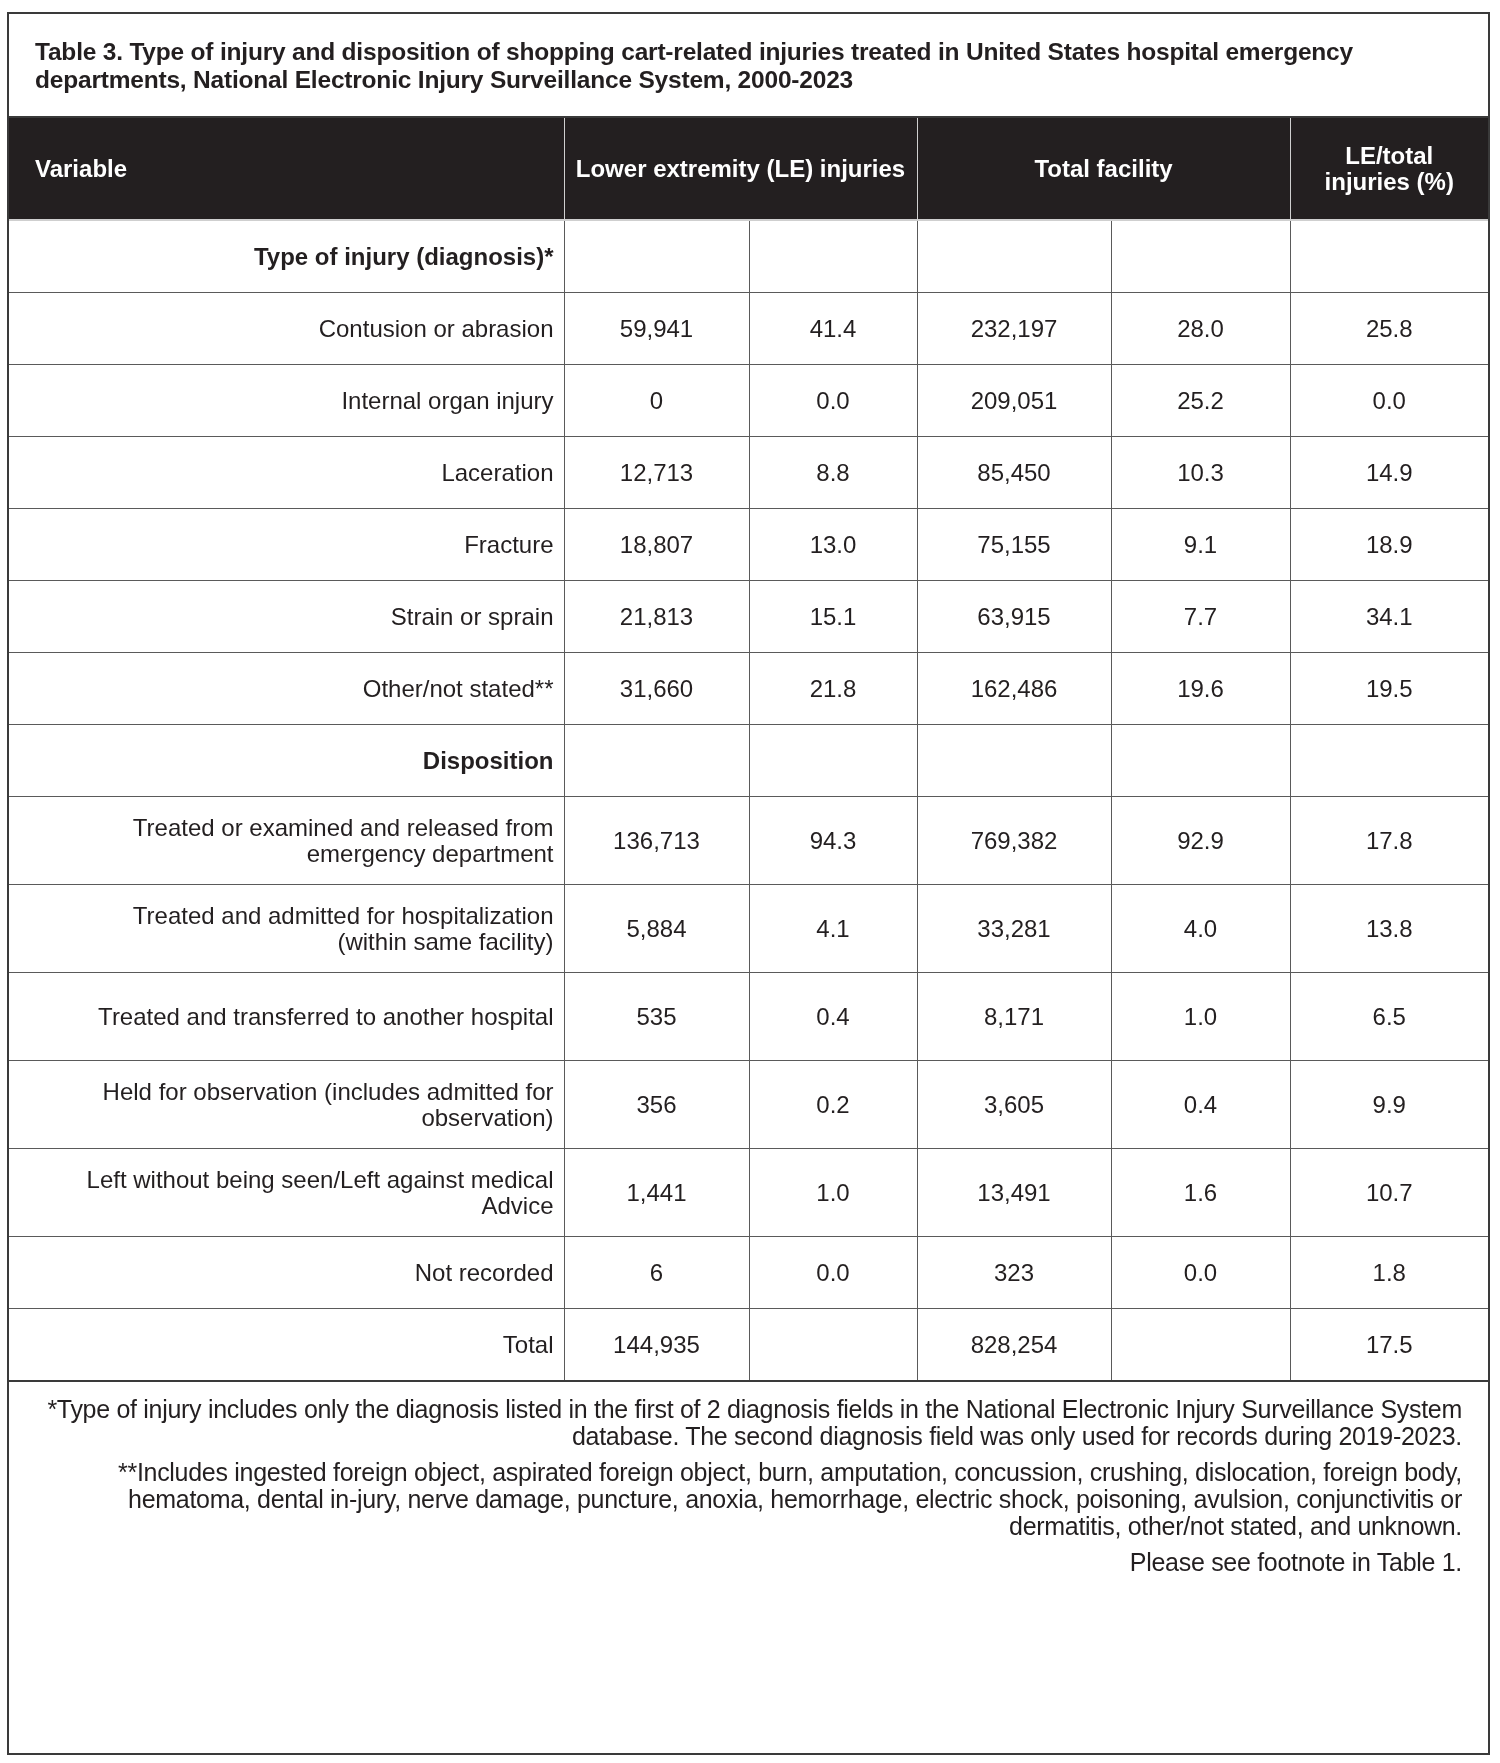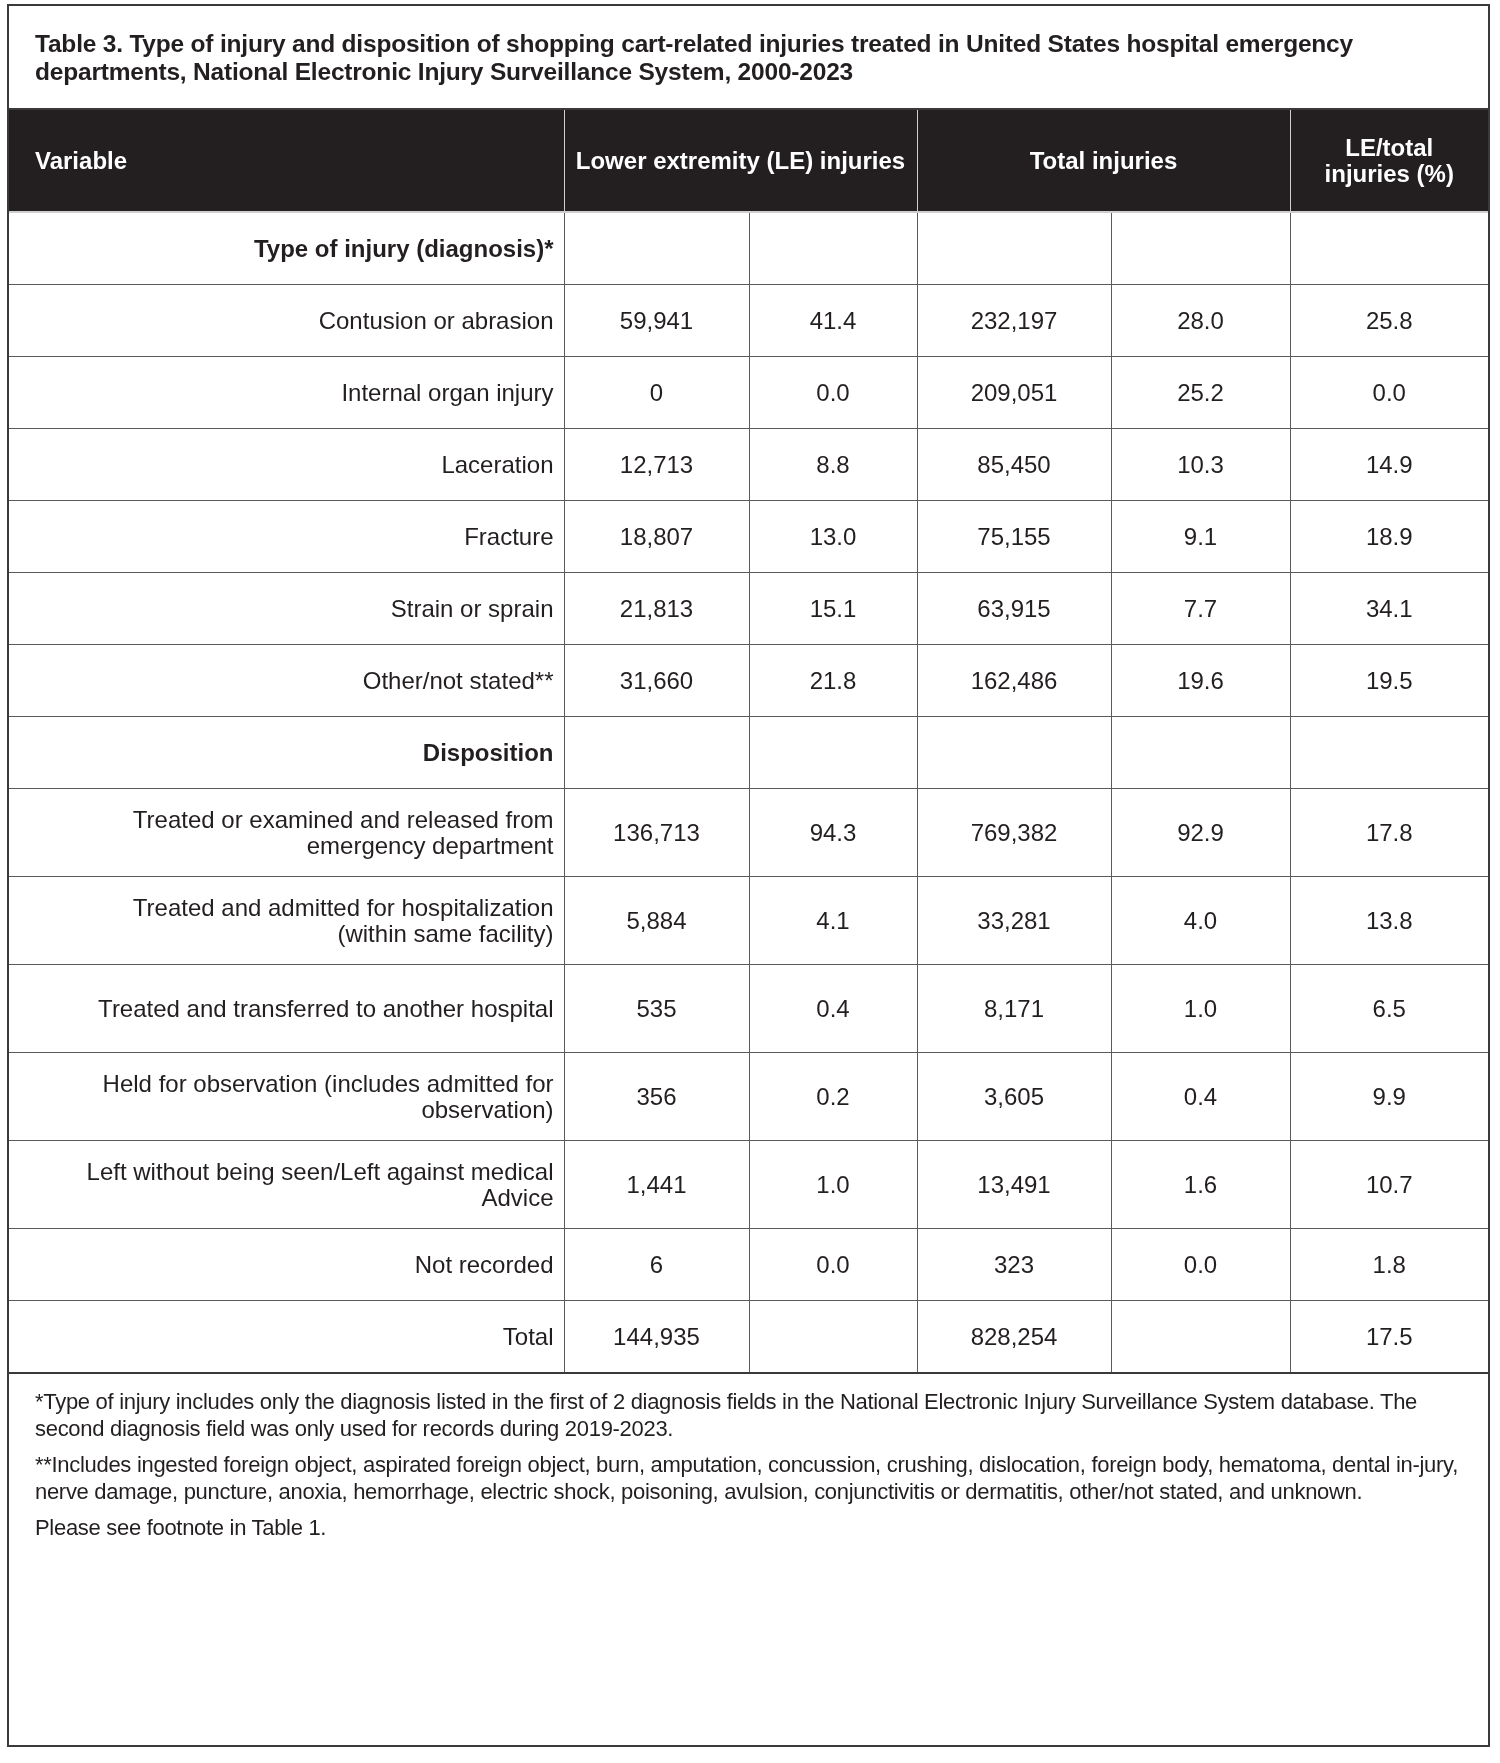--- a/index.html
+++ b/index.html
@@ -1,18 +1,18 @@
 <!DOCTYPE html>
 <html><head>
 <meta charset="utf-8">
 <style>
   html, body { margin: 0; padding: 0; background: #ffffff; }
   body { width: 1500px; height: 1763px; position: relative; font-family: "Liberation Sans", sans-serif; color: #231f20; }
   .frame {
-    position: absolute; left: 7px; top: 4px; width: 1483px; height: 1743px;
+    position: absolute; left: 7px; top: 12px; width: 1483px; height: 1743px;
     border: 2px solid #3a3a3a; box-sizing: border-box; background: #fff;
   }
   .title {
     height: 104px; box-sizing: border-box; padding: 24px 26px 0 26px;
     font-size: 24.5px; font-weight: bold; line-height: 28px; letter-spacing: -0.2px;
     border-bottom: 2px solid #3a3a3a;
   }
   table { border-collapse: collapse; width: 1479px; table-layout: fixed; }
   col.c0 { width: 555px; } col.c1 { width: 185px; } col.c2 { width: 168px; }
   col.c3 { width: 194px; } col.c4 { width: 179px; } col.c5 { width: 198px; }
@@ -28,42 +28,42 @@
     line-height: 26px; padding: 0 10px; color: #231f20;
   }
   tbody td:first-child { border-left: none; text-align: right; padding-left: 68px; }
   tbody td:last-child { border-right: none; }
   tbody tr.single td { height: 71px; margin-left: 20px; }
   tbody tr.double td { height: 87px; }
   tbody tr.section td { font-weight: bold; height: 71px; }
   tbody tr.section td:first-child { padding-left: 26px; }
   tbody tr.total td { font-weight: normal; height: 71px; border-bottom: 2px solid #3a3a3a; }
   tbody tr.total td:first-child { padding-left: 26px; }
-  .foot { padding: 14px 26px 0 26px; font-size: 22px; line-height: 27px; letter-spacing: -0.3px; }
+  .foot { padding: 14px 26px 0 26px; font-size: 25px; line-height: 27px; letter-spacing: -0.3px; text-align: right; }
   .foot p { margin: 0 0 9px 0; }
 </style>
 </head>
 <body>
 
 <div class="frame">
   <div class="title">Table 3. Type of injury and disposition of shopping cart-related injuries treated in United States hospital emergency departments, National Electronic Injury Surveillance System, 2000-2023</div>
   <table>
     <colgroup>
         <col class="c0">
         <col class="c1">
         <col class="c2">
         <col class="c3">
         <col class="c4">
         <col class="c5">
       </colgroup>
     <thead>
       <tr class="h1">
         <th>Variable</th>
         <th colspan="2">Lower extremity (LE) injuries</th>
-        <th colspan="2">Total injuries</th>
+        <th colspan="2">Total facility</th>
         <th>LE/total injuries (%)</th>
       </tr>
     </thead>
     <tbody id="tbody">
         <tr class="section">
           <td>Type of injury (diagnosis)*</td>
           <td></td>
           <td></td>
           <td></td>
           <td></td>

